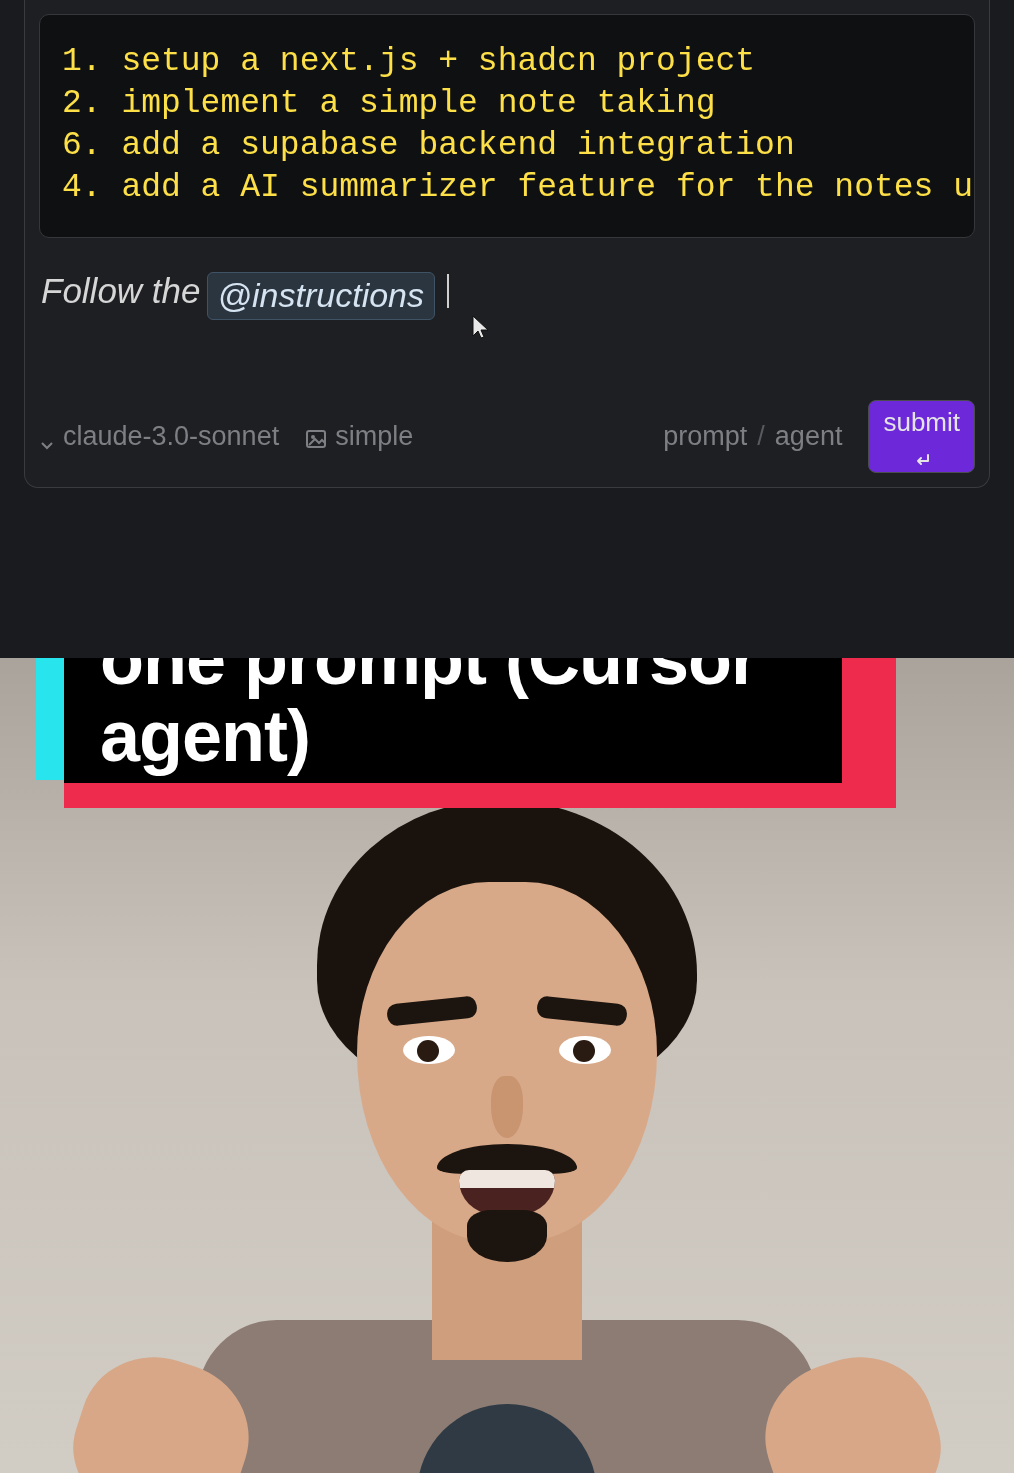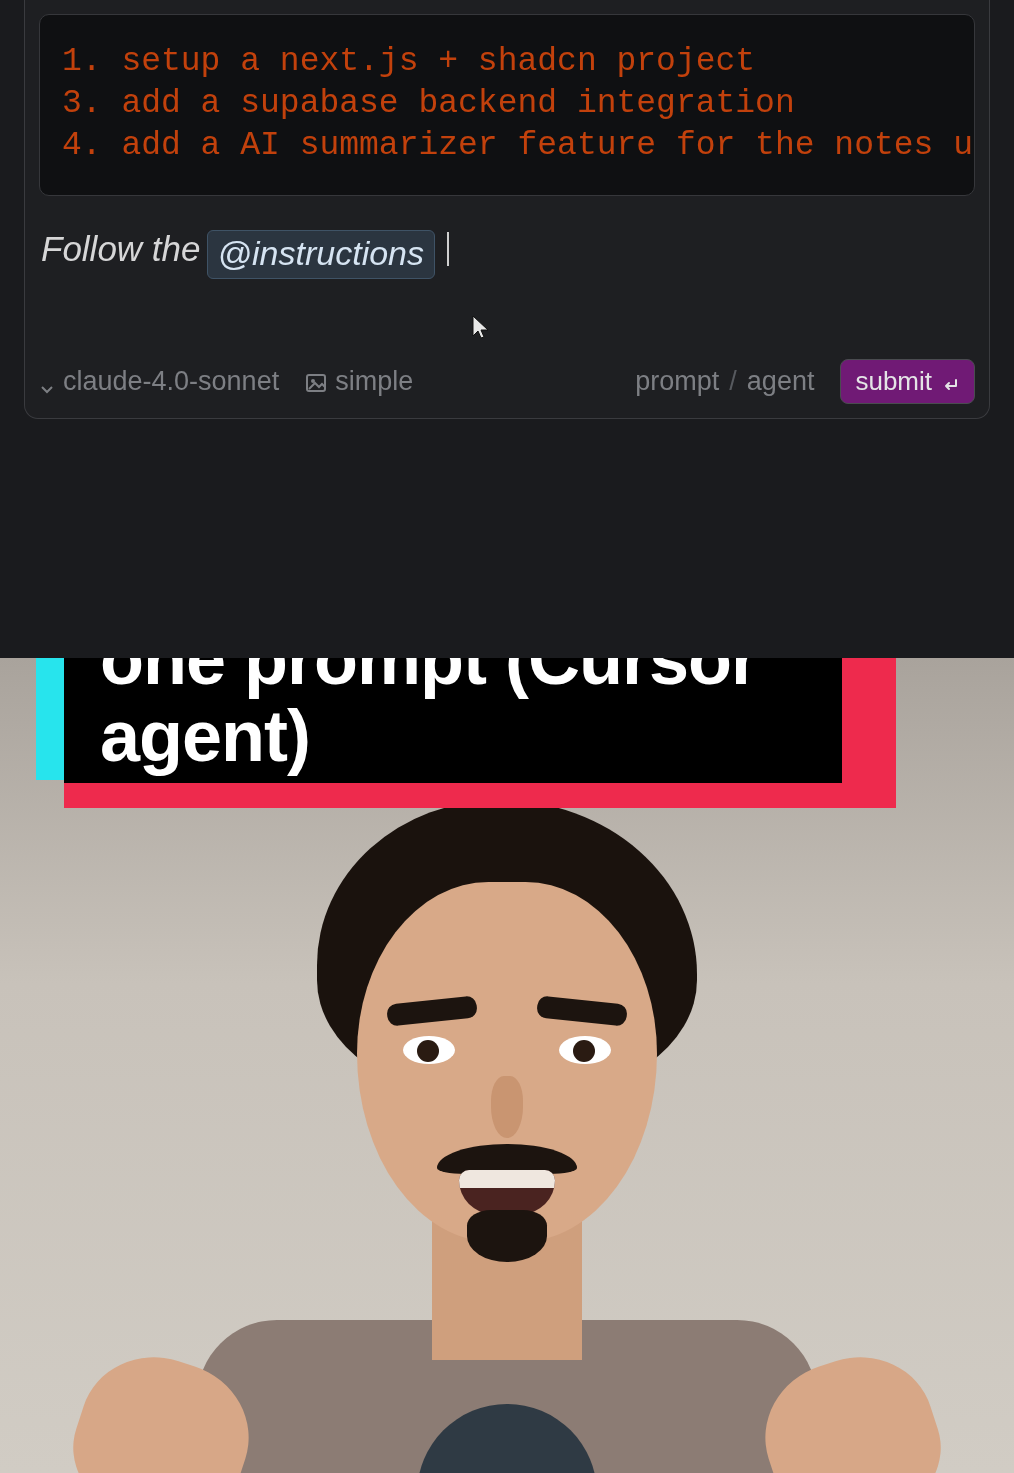--- a/index.html
+++ b/index.html
@@ -24,21 +24,21 @@
 
   .code-block {
     margin: 0 14px 16px 14px;
     background: #0f1012;
     border: 1px solid #36373b;
     border-radius: 10px;
     padding: 26px 22px 28px 22px;
     font-family: "SFMono-Regular", Consolas, "Liberation Mono", Menlo, monospace;
     font-size: 33px;
     line-height: 1.27;
-    color: #c2410c;
+    color: #fde047;
     white-space: nowrap;
     overflow: hidden;
   }
   .code-line { display: block; }
 
   .prompt-row {
     padding: 8px 16px 0 16px;
     font-size: 35px;
     color: #d6d6d7;
     display: flex;
@@ -93,27 +93,28 @@
   }
   .img-icon { width: 22px; height: 22px; display: inline-block; }
 
   .mode-toggle {
     color: #7d7f84; font-size: 27px;
     display: flex; align-items: center; gap: 10px;
   }
   .mode-toggle .sep { color: #575a5f; }
   .submit-btn {
     display: flex; align-items: center; gap: 8px;
-    background: #701a75;
+    background: #6d28d9;
     border: 1px solid #4a4c50;
     color: #e4e4e6;
     padding: 6px 14px;
     border-radius: 8px;
     font-size: 26px;
     cursor: pointer;
+    flex-direction: column;
   }
   .enter-icon { width: 20px; height: 20px; display: inline-block; }
 
   
   .lower {
     position: absolute;
     left: 0; right: 0;
     top: 658px;
     bottom: 0;
     background: linear-gradient(#a9a39c, #c8c2ba 40%, #d1ccc4);
@@ -202,21 +203,22 @@
   .hand.l{ left:-70px; transform:rotate(18deg);}
   .hand.r{ right:-70px; transform:rotate(-18deg);}
 </style>
 </head>
 <body>
 
 <div class="chat-panel">
 
   <div class="code-block">
     <span class="code-line">1. setup a next.js + shadcn project</span>
-    <span class="code-line">3. add a supabase backend integration</span>
+    <span class="code-line">2. implement a simple note taking</span>
+    <span class="code-line">6. add a supabase backend integration</span>
     <span class="code-line">4. add a AI summarizer feature for the notes usi</span>
   </div>
 
   <div class="prompt-row">
     <span>Follow the </span>
     <span class="mention-chip">@instructions</span>
     <span class="cursor-caret"></span>
   </div>
 
   <span class="mouse-pointer">
@@ -226,21 +228,21 @@
   </span>
 
   <div class="toolbar">
     <div class="tb-left">
       <div class="model-picker">
         <span class="chev">
           <svg viewBox="0 0 16 16" width="16" height="16">
               <path d="M3 6 L8 11 L13 6" fill="none" stroke="#7d7f84" stroke-width="2"></path>
             </svg>
         </span>
-        <span>claude-4.0-sonnet</span>
+        <span>claude-3.0-sonnet</span>
       </div>
 
       <div class="img-btn">
         <span class="img-icon">
           <svg viewBox="0 0 22 22" width="22" height="22">
             <rect x="2" y="3" width="18" height="16" rx="2" fill="none" stroke="#7d7f84" stroke-width="2"></rect>
             <circle cx="8" cy="9" r="2" fill="#7d7f84"></circle>
             <path d="M4 17 L10 11 L14 15 L17 12 L20 15" fill="none" stroke="#7d7f84" stroke-width="2"></path>
           </svg>
         </span>

